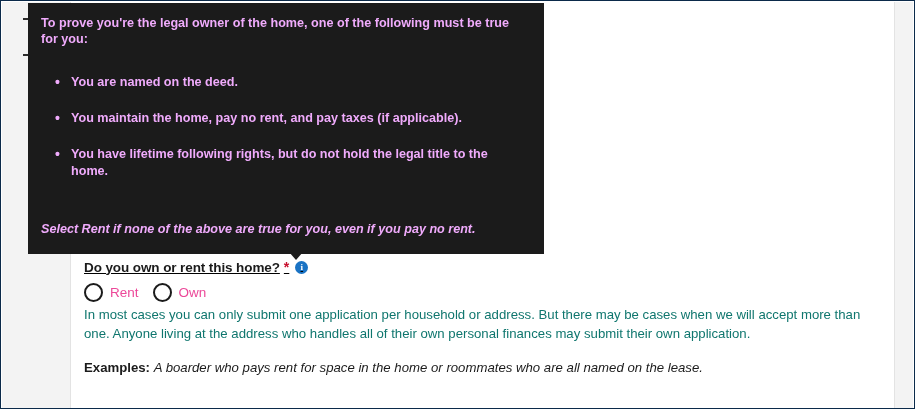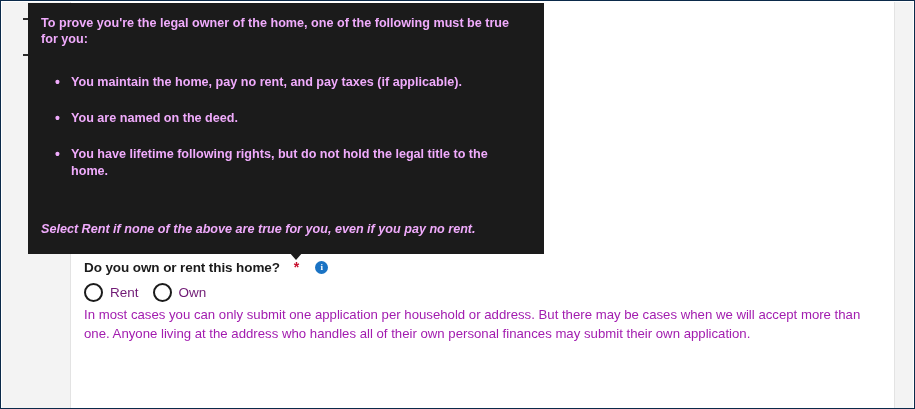--- a/index.html
+++ b/index.html
@@ -71,21 +71,22 @@
   
   .form-area {
     position: absolute;
     left: 83px;
     top: 258px;
     width: 790px;
   }
   .question-row {
     display: flex;
     align-items: center;
-    gap: 16px;
+    gap: 6px;
+    text-decoration: underline;
   }
   .question-label {
     font-size: 13.5px;
     font-weight: bold;
     color: #1b1b1b;
     letter-spacing: -0.1px;
   }
   .required-star {
     color: #c8102e;
     font-size: 14px;
@@ -122,25 +123,25 @@
   .radio-circle {
     width: 19px;
     height: 19px;
     border-radius: 50%;
     border: 2px solid #1b1b1b;
     background: #ffffff;
     box-sizing: border-box;
   }
   .radio-label {
     font-size: 13.5px;
-    color: #701a75;
+    color: #ec4899;
   }
   .body-text {
     font-size: 13.2px;
-    color: #a21caf;
+    color: #0f766e;
     line-height: 1.42;
     margin-top: 4px;
     max-width: 782px;
   }
   .examples-block {
     margin-top: 16px;
     font-size: 13.2px;
     color: #1b1b1b;
     line-height: 1.42;
   }
@@ -235,26 +236,30 @@
         <span class="radio-label">Rent</span>
       </label>
       <label class="radio-option">
         <span class="radio-circle"></span>
         <span class="radio-label">Own</span>
       </label>
     </div>
 
     <p class="body-text">In most cases you can only submit one application per household or address. But there may be cases when we will accept more than one. Anyone living at the address who handles all of their own personal finances may submit their own application.</p>
 
+    <p class="examples-block">
+      <span class="examples-label">Examples:</span>
+      <span class="examples-text">A boarder who pays rent for space in the home or roommates who are all named on the lease.</span>
+    </p>
   </div>
 
   <div class="tooltip">
     <p class="tooltip-title">To prove you're the legal owner of the home, one of the following must be true for you:</p>
     <ul class="tooltip-list">
+      <li>You are named on the deed.</li>
       <li>You maintain the home, pay no rent, and pay taxes (if applicable).</li>
-      <li>You are named on the deed.</li>
       <li>You have lifetime following rights, but do not hold the legal title to the home.</li>
     </ul>
     <p class="tooltip-footer">Select Rent if none of the above are true for you, even if you pay no rent.</p>
   </div>
   <div class="tooltip-arrow"></div>
 
 </div>
 
 </body></html>

